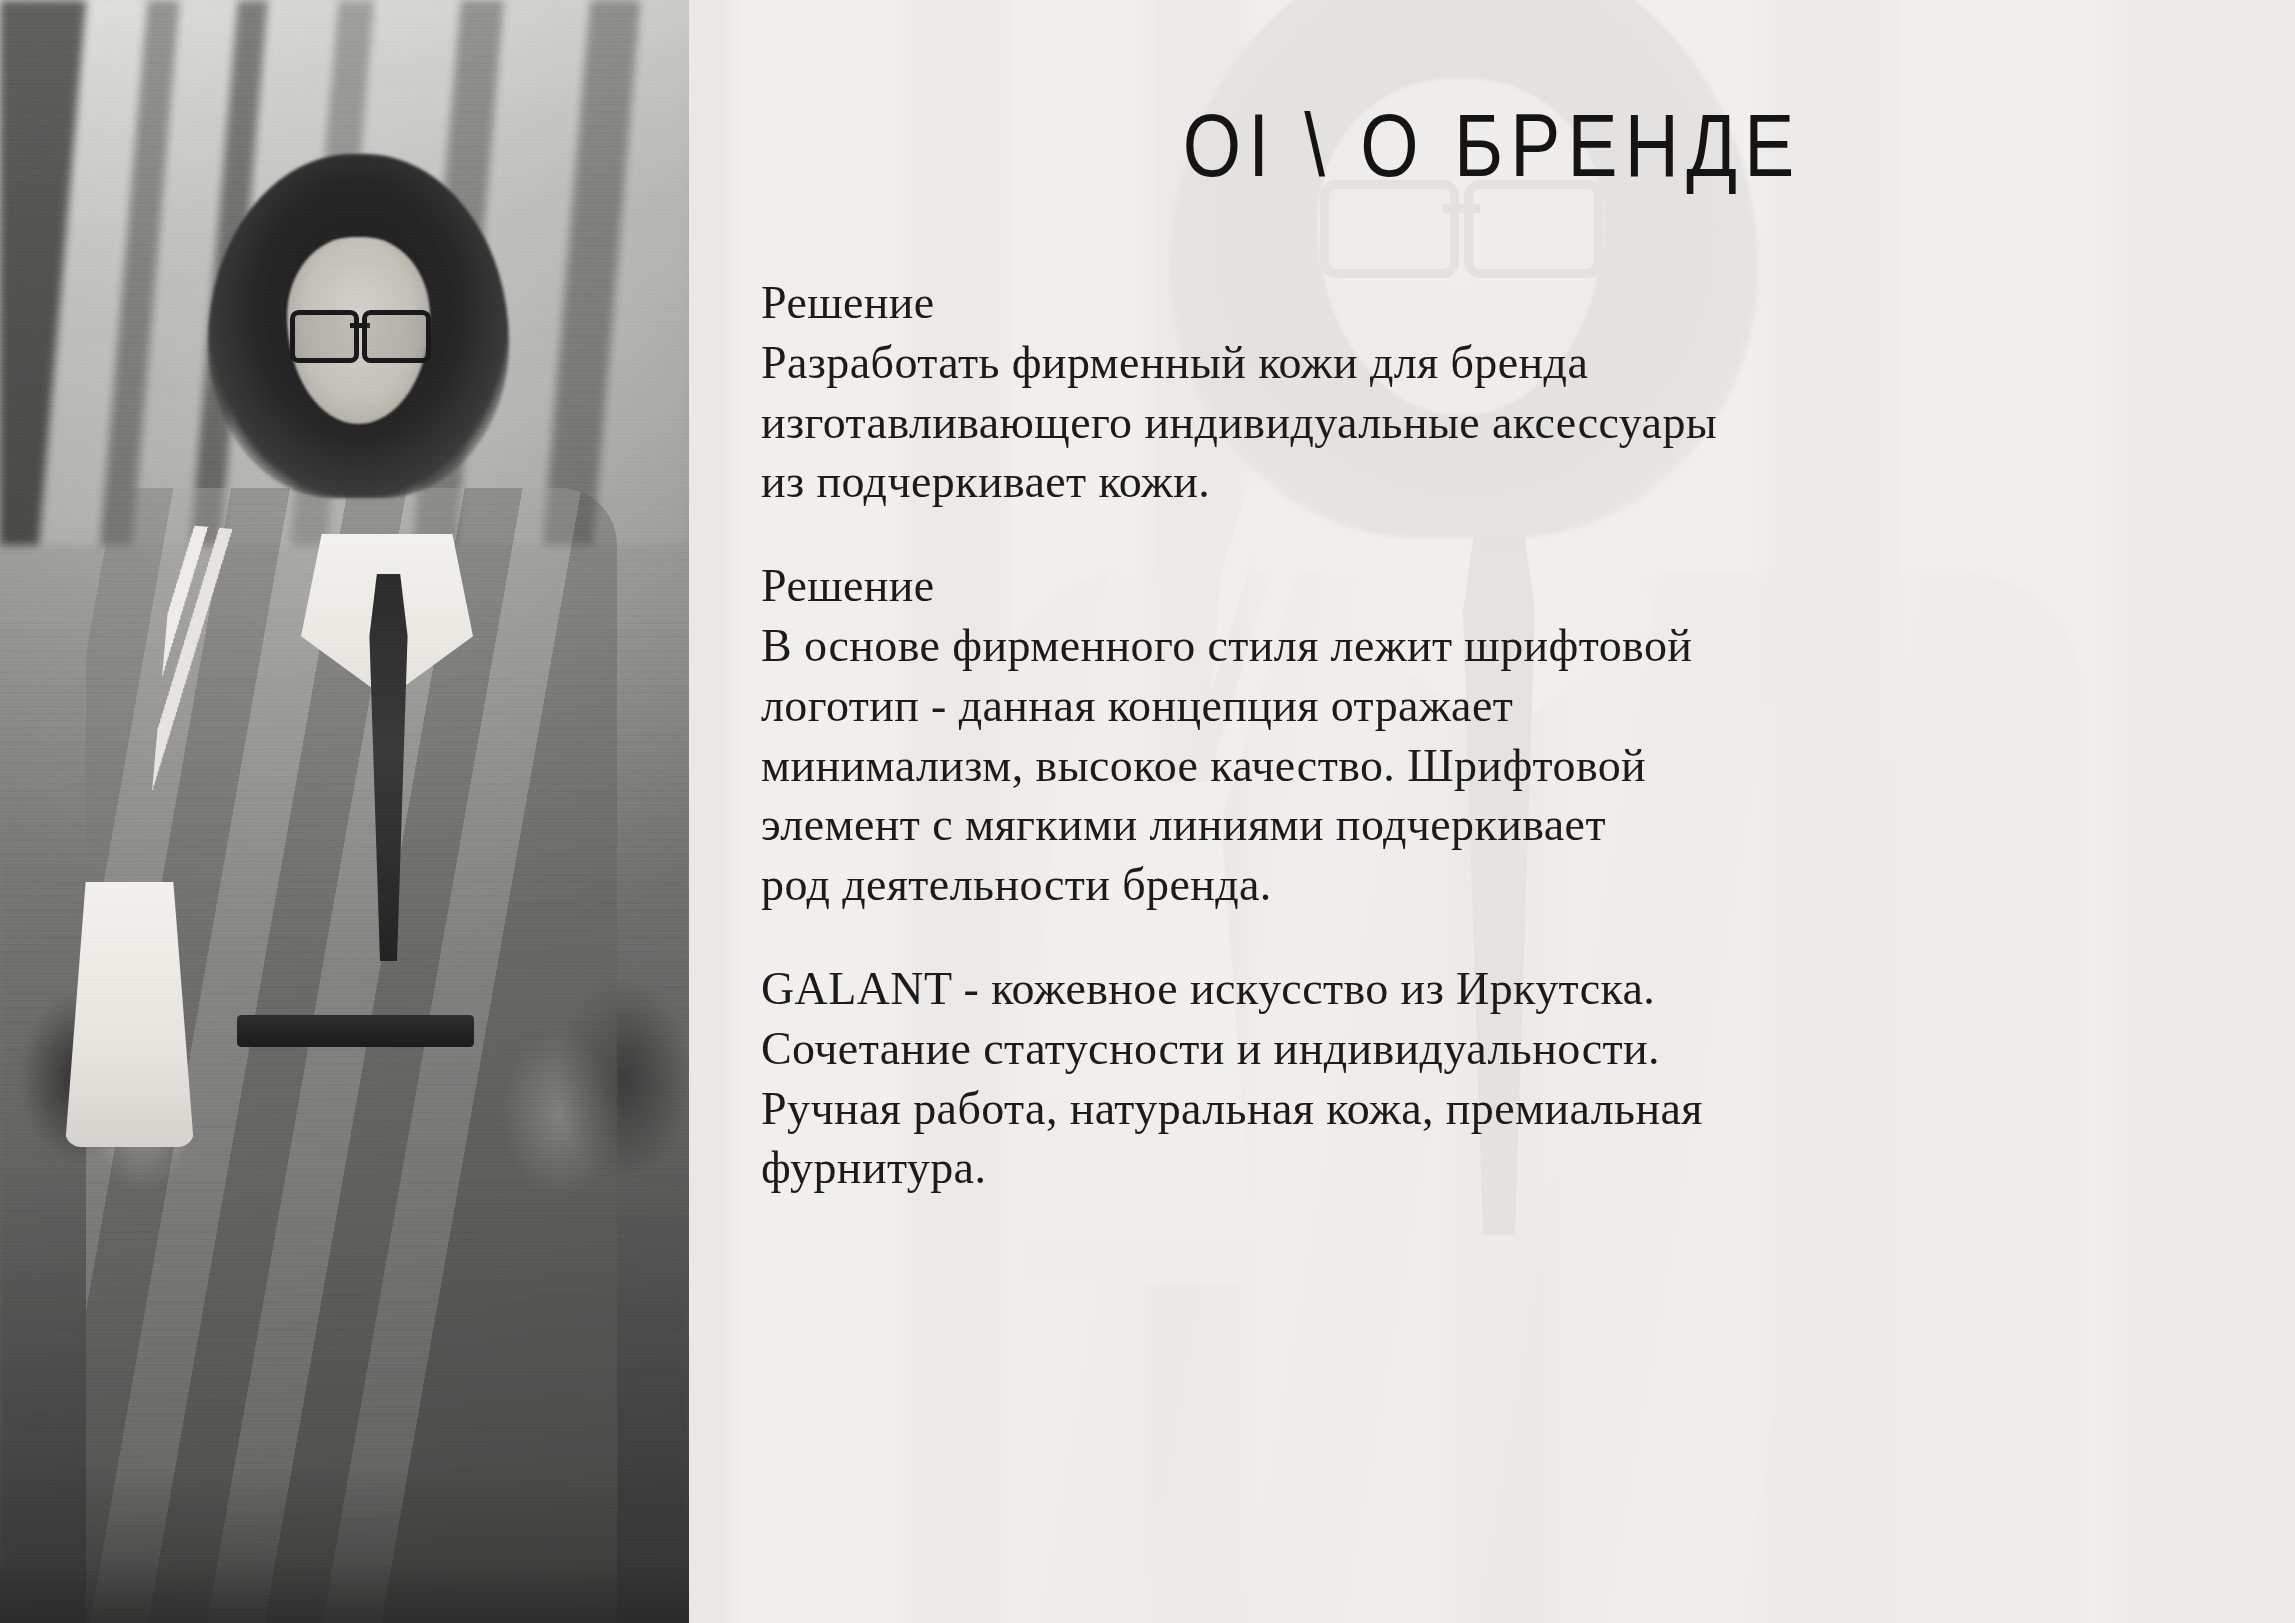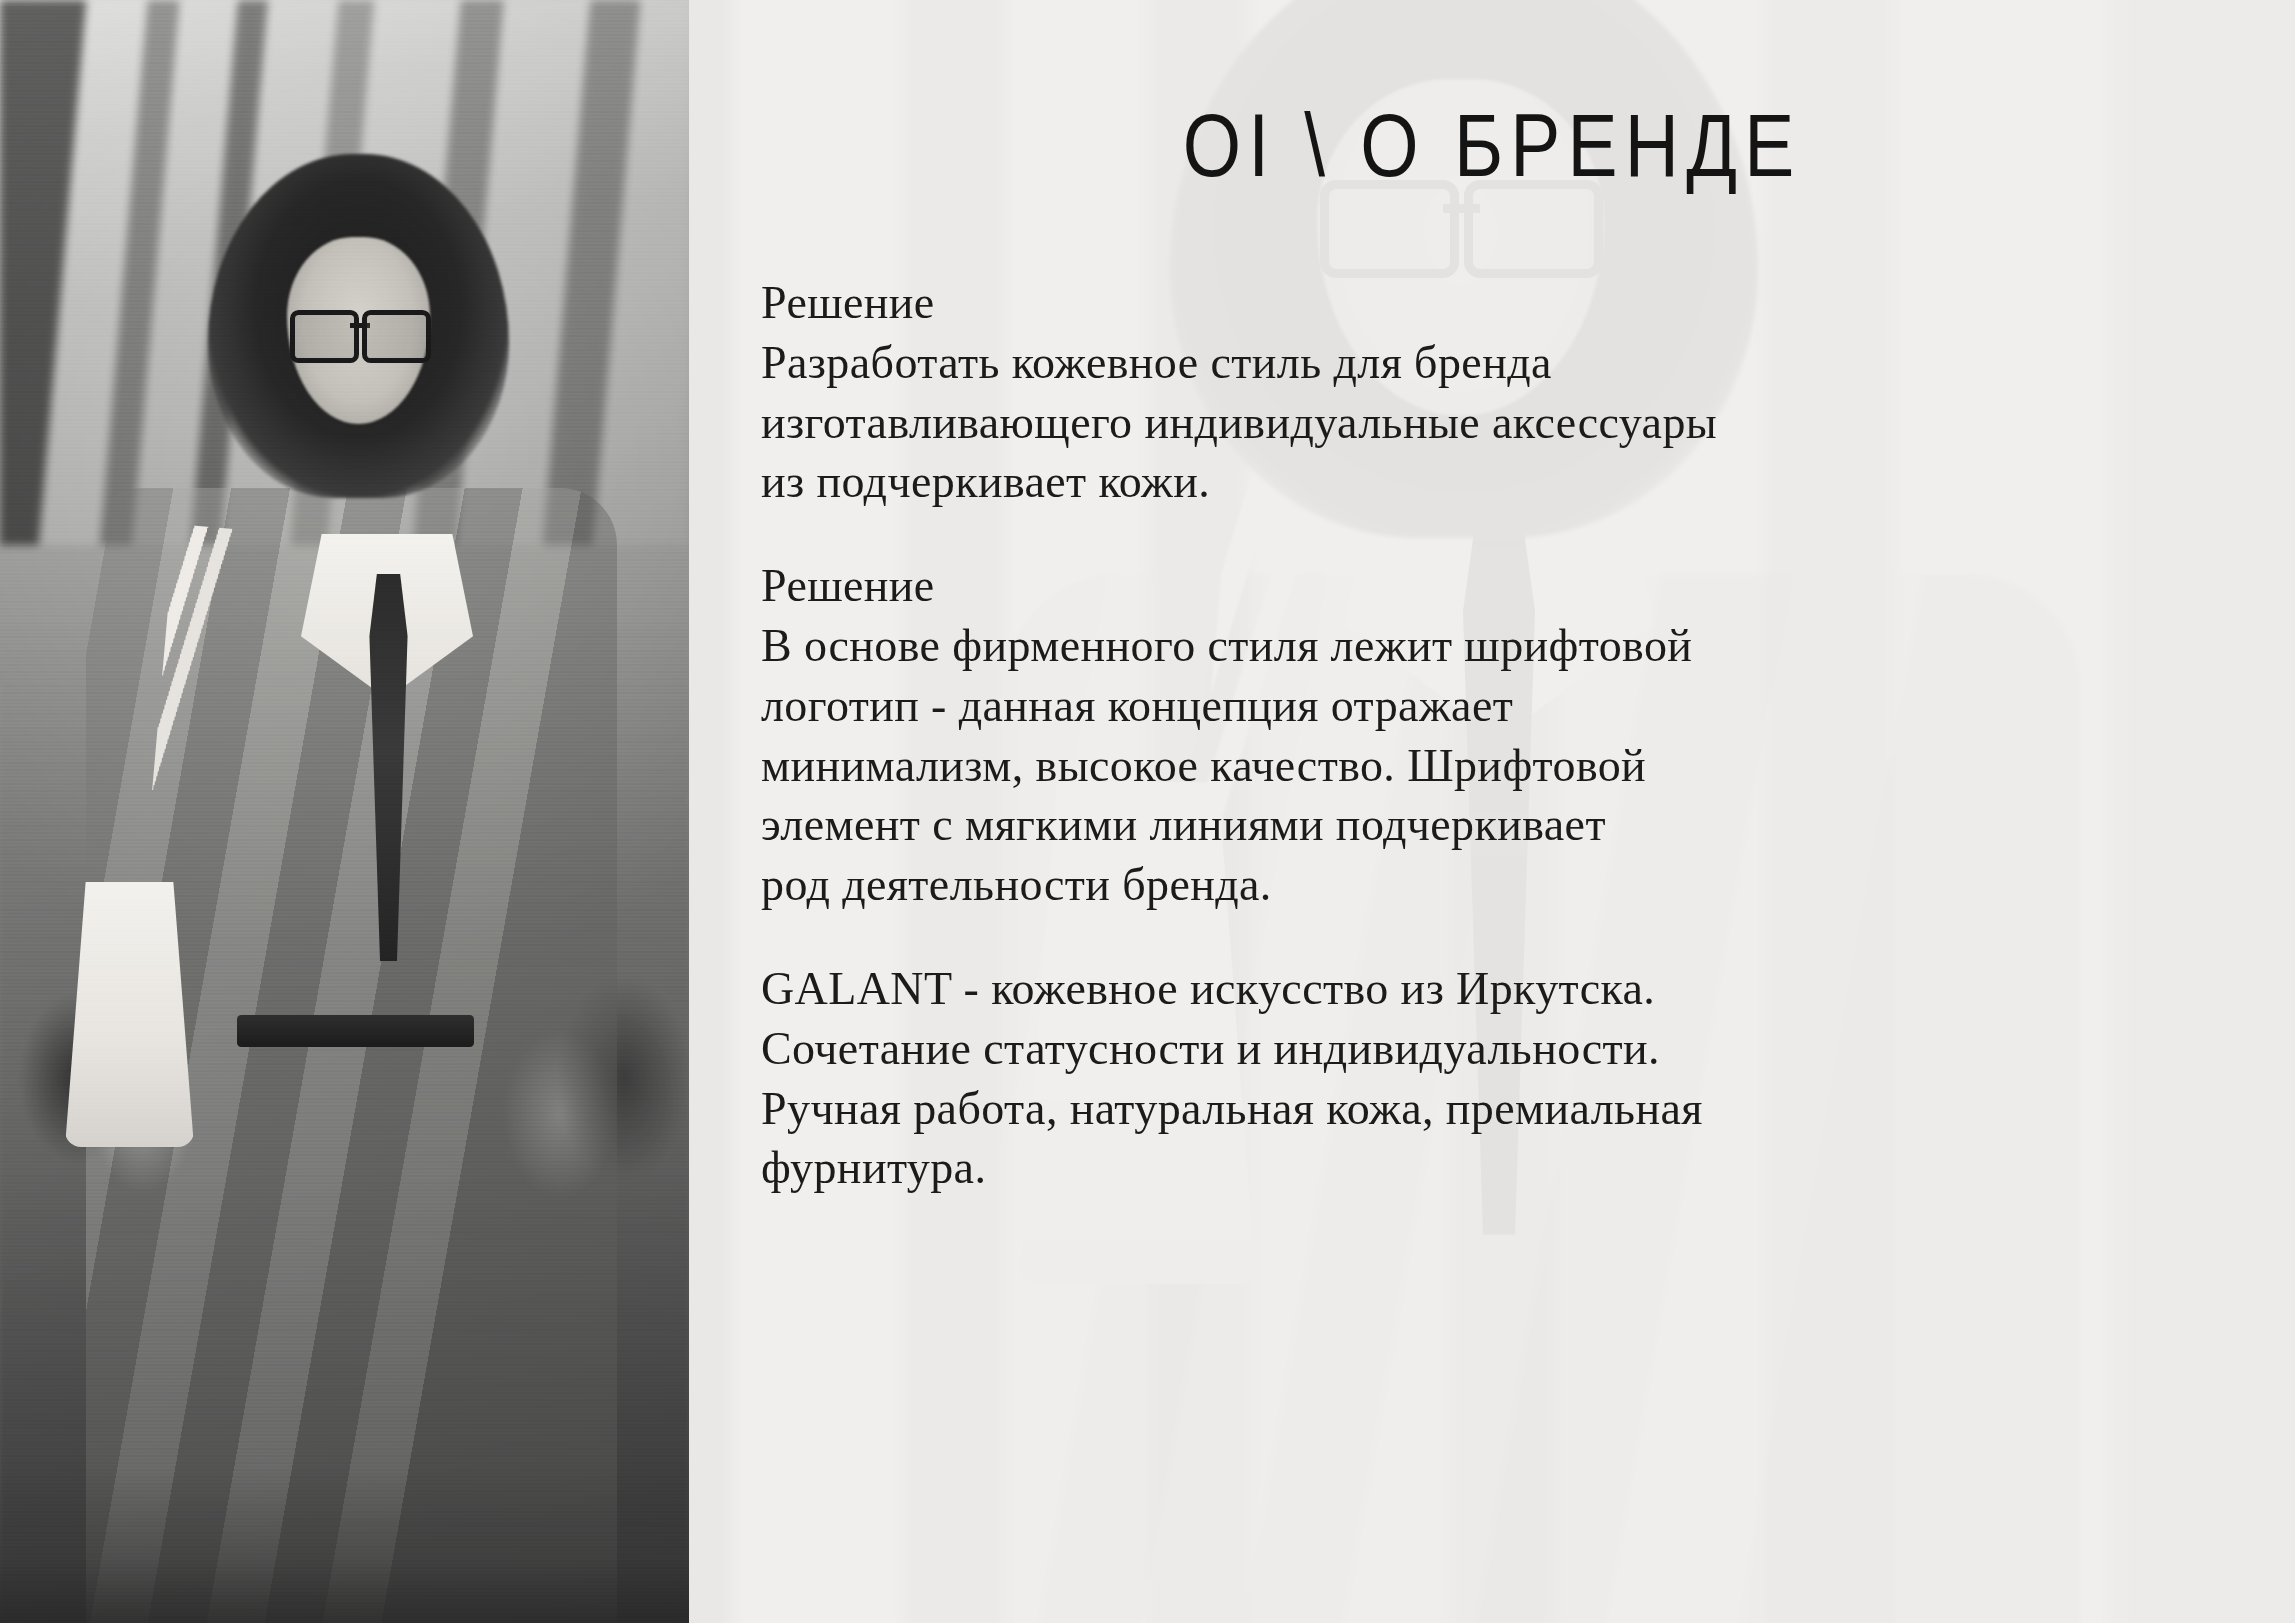--- a/index.html
+++ b/index.html
@@ -312,21 +312,21 @@
     <div class="veil"></div>
 
     <div class="content-inner">
 
       <div class="slide-title">OI \ О БРЕНДЕ</div>
 
       <div class="body-block">
 
         <div class="para">
           <p class="lead">Решение</p>
-          <p>Разработать кожевное стиль для бренда</p>
+          <p>Разработать фирменный кожи для бренда</p>
           <p>изготавливающего индивидуальные аксессуары</p>
           <p>из подчеркивает кожи.</p>
         </div>
 
         <div class="para">
           <p class="lead">Решение</p>
           <p>В основе фирменного стиля лежит шрифтовой</p>
           <p>логотип - данная концепция отражает</p>
           <p>минимализм, высокое качество. Шрифтовой</p>
           <p>элемент с мягкими линиями подчеркивает</p>

